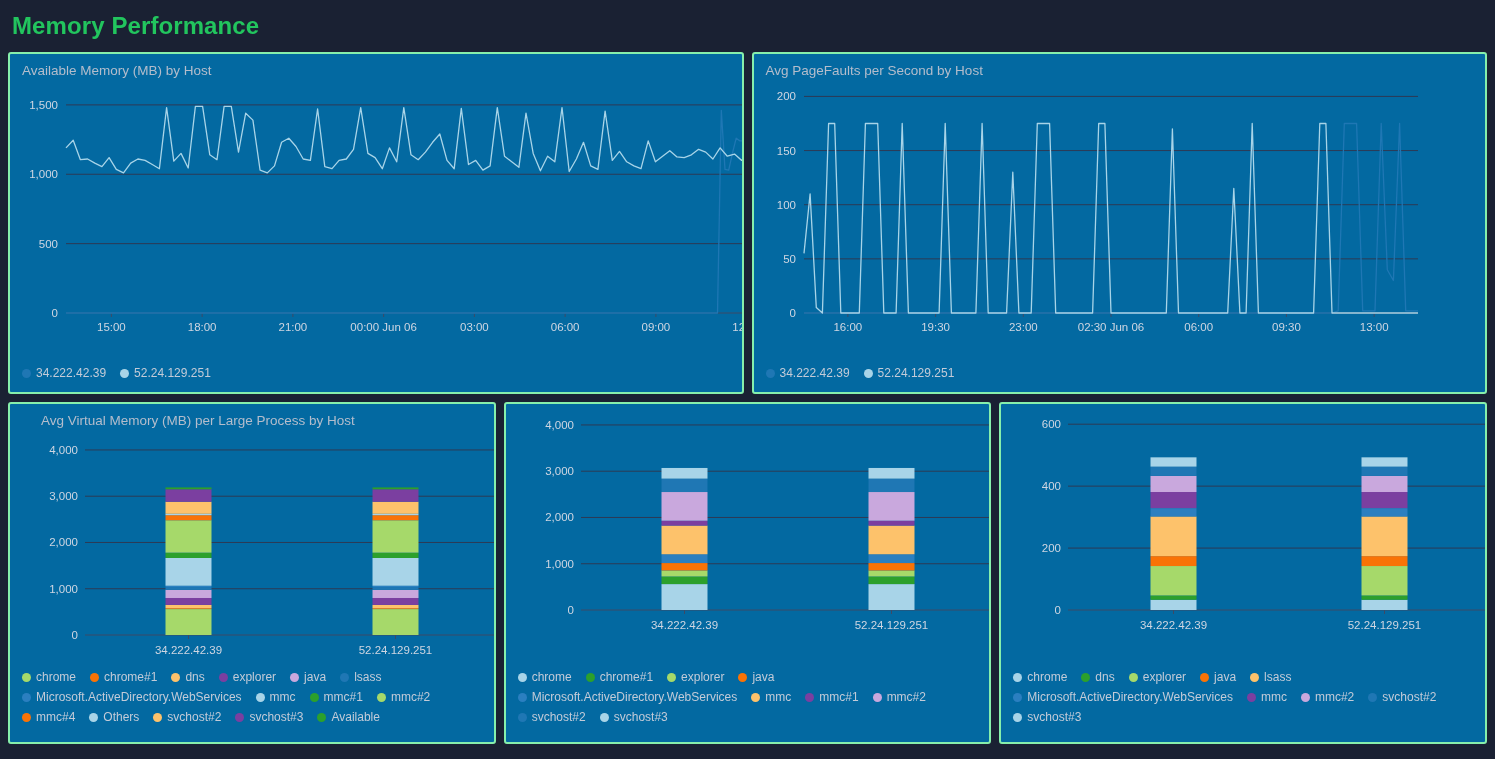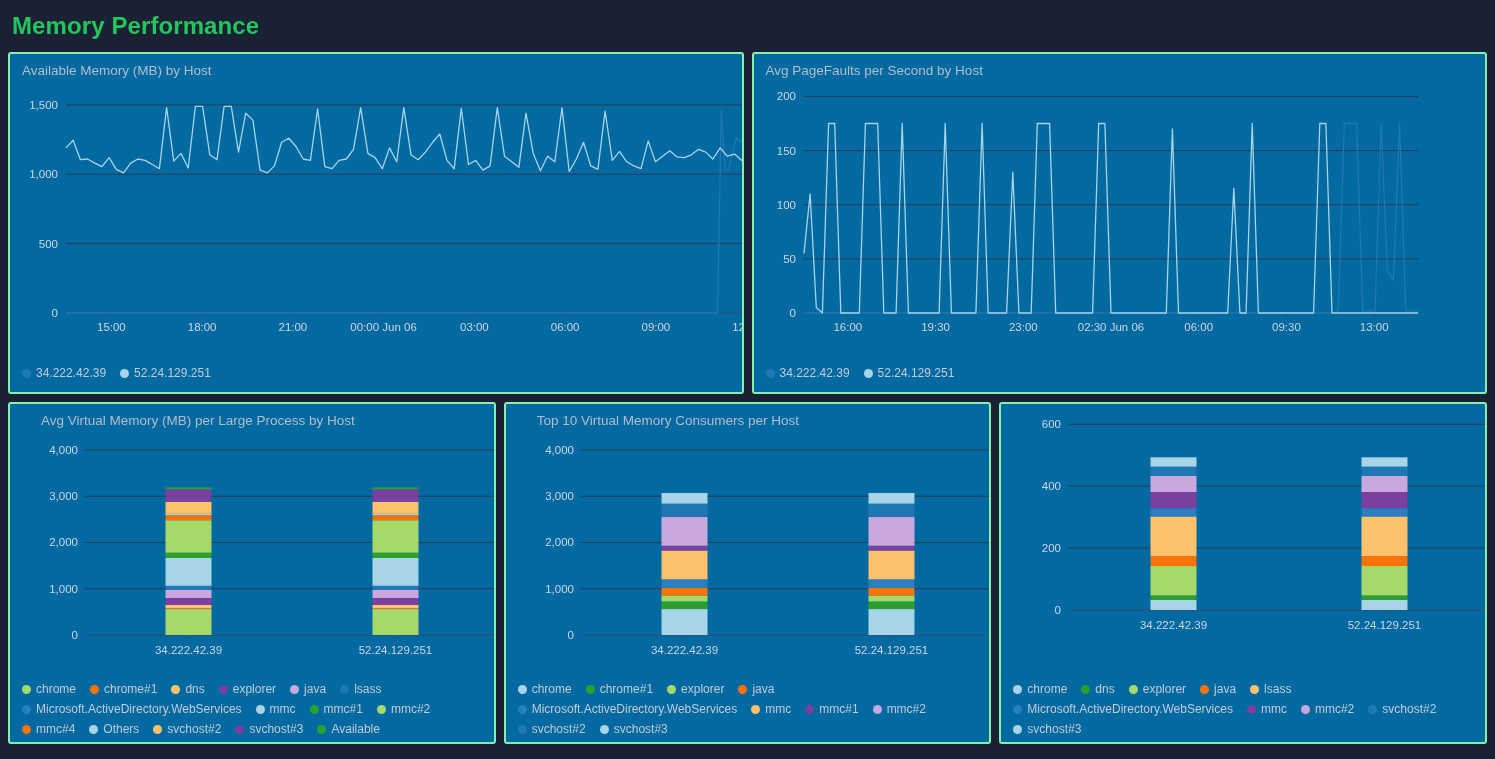--- a/index.html
+++ b/index.html
@@ -73,21 +73,21 @@
     left: 12px;
     right: 8px;
     display: flex;
     flex-wrap: wrap;
     align-content: flex-start;
     gap: 2px 14px;
     font-size: 12px;
     color: #c3cbd8;
   }
   .legend.line-legend { bottom: 10px; }
-  .legend.bar-legend { bottom: 4px; }
+  .legend.bar-legend { bottom: 16px; }
   .legend-item {
     display: flex;
     align-items: center;
     gap: 5px;
     line-height: 18px;
     white-space: nowrap;
   }
   .legend-dot {
     width: 9px; height: 9px;
     border-radius: 50%;
@@ -308,21 +308,20 @@
           <span class="legend-label">svchost#3</span>
         </div>
         <div class="legend-item">
           <span class="legend-dot" style="background: rgb(44, 160, 44);"></span>
           <span class="legend-label">Available</span>
         </div>
       </div>
   </div>
 
   <div class="panel third">
-    <div class="panel-title">Top 10 Virtual Memory Consumers per Host</div>
     <div class="plot-wrap">
       <svg id="svg-chart3" width="478" height="240" viewBox="0 0 478 240">
           <line x1="56" x2="470" y1="206" y2="206" class="axis-line"></line>
           <text x="49" y="210" text-anchor="end" class="tick-text">0</text>
           <line x1="56" x2="470" y1="159.73493975903614" y2="159.73493975903614" class="grid-line"></line>
           <text x="49" y="163.73493975903614" text-anchor="end" class="tick-text">1,000</text>
           <line x1="56" x2="470" y1="113.46987951807229" y2="113.46987951807229" class="grid-line"></line>
           <text x="49" y="117.46987951807229" text-anchor="end" class="tick-text">2,000</text>
           <line x1="56" x2="470" y1="67.20481927710844" y2="67.20481927710844" class="grid-line"></line>
           <text x="49" y="71.20481927710844" text-anchor="end" class="tick-text">3,000</text>

